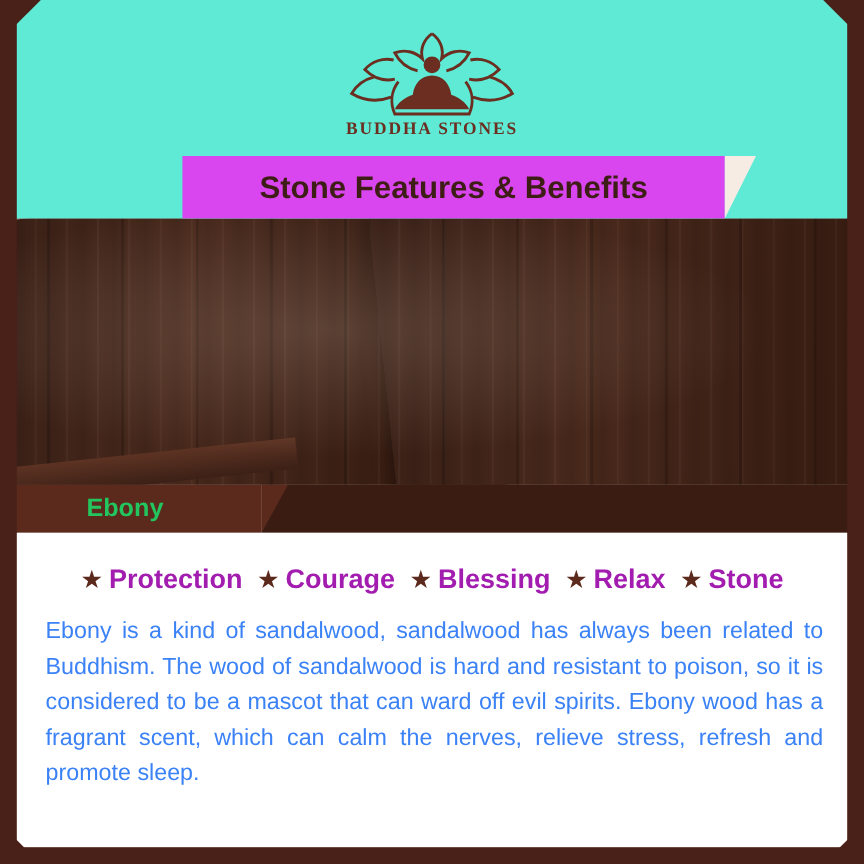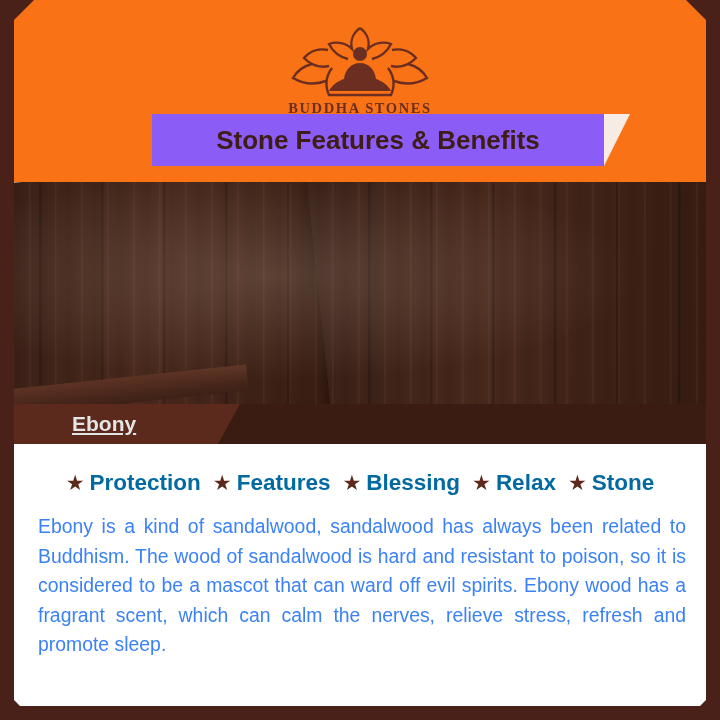--- a/index.html
+++ b/index.html
@@ -75,21 +75,21 @@
     border-left: 34px solid transparent;
     z-index: 30;
   }
 
   
   .header {
     position: absolute;
     top: 0; left: 0;
     width: 720px;
     height: 182px;
-    background: #f97316;
+    background: #5eead4;
     z-index: 5;
   }
   .logo-wrap {
     position: absolute;
     top: 16px;
     left: 0;
     width: 720px;
     text-align: center;
   }
   .logo-mark {
@@ -101,25 +101,25 @@
     font-size: 14.5px;
     letter-spacing: 1.6px;
     color: #6b2e20;
     font-weight: 700;
     font-family: "Liberation Serif", serif;
   }
 
   
   .title-banner {
     position: absolute;
-    top: 114px;
+    top: 130px;
     left: 152px;
     width: 452px;
     height: 52px;
-    background: #8b5cf6;
+    background: #d946ef;
     z-index: 6;
   }
   .title-banner:after {
     content: "";
     position: absolute;
     top: 0; right: -26px;
     width: 0; height: 0;
     border-top: 52px solid #f6ece3;
     border-right: 26px solid transparent;
   }
@@ -220,22 +220,21 @@
     border-top: 40px solid #5b2a1c;
     border-right: 22px solid transparent;
   }
   .name-text {
     position: absolute;
     left: 72px;
     top: 0;
     line-height: 40px;
     font-size: 21px;
     font-weight: 700;
-    color: #e5e5e5;
-    text-decoration: underline;
+    color: #22c55e;
   }
   .name-strip {
     position: absolute;
     top: 404px;
     left: 218px;
     width: 502px;
     height: 40px;
     background: #3a1c13;
     z-index: 7;
   }
@@ -256,21 +255,21 @@
     left: 0;
     width: 692px;
     text-align: center;
     white-space: nowrap;
     font-size: 0;
   }
   .kw {
     display: inline-block;
     font-size: 22.5px;
     font-weight: 700;
-    color: #0369a1;
+    color: #a21caf;
     vertical-align: middle;
   }
   .kw-star {
     display: inline-block;
     font-size: 21px;
     color: #5b2a1c;
     vertical-align: middle;
     margin: 0 5px 0 12px;
   }
   .kw-star.first { margin-left: 0; }
@@ -330,21 +329,21 @@
   </div>
 
   <div class="name-strip"></div>
   <div class="name-banner">
     <div class="name-text">Ebony</div>
   </div>
 
   <div class="content">
     <div class="keywords">
       <span class="kw-star first">★</span><span class="kw">Protection</span>
-      <span class="kw-star">★</span><span class="kw">Features</span>
+      <span class="kw-star">★</span><span class="kw">Courage</span>
       <span class="kw-star">★</span><span class="kw">Blessing</span>
       <span class="kw-star">★</span><span class="kw">Relax</span>
       <span class="kw-star">★</span><span class="kw">Stone</span>
     </div>
     <div class="body-text">Ebony is a kind of sandalwood, sandalwood has always been related to Buddhism. The wood of sandalwood is hard and resistant to poison, so it is considered to be a mascot that can ward off evil spirits. Ebony wood has a fragrant scent, which can calm the nerves, relieve stress, refresh and promote sleep.</div>
   </div>
 
   <div class="frame-left"></div>
   <div class="frame-right"></div>
   <div class="frame-bottom"></div>

